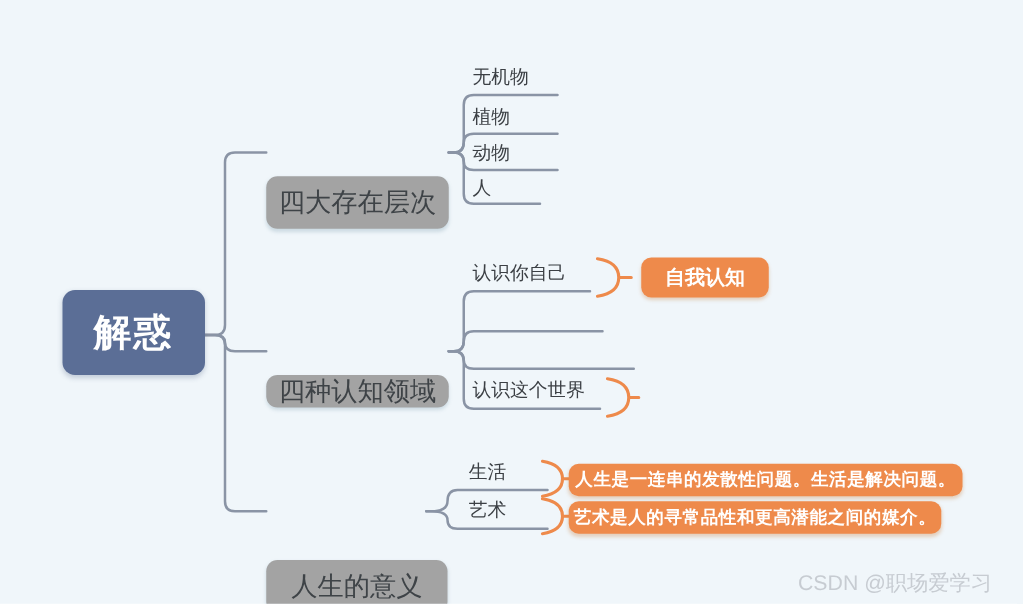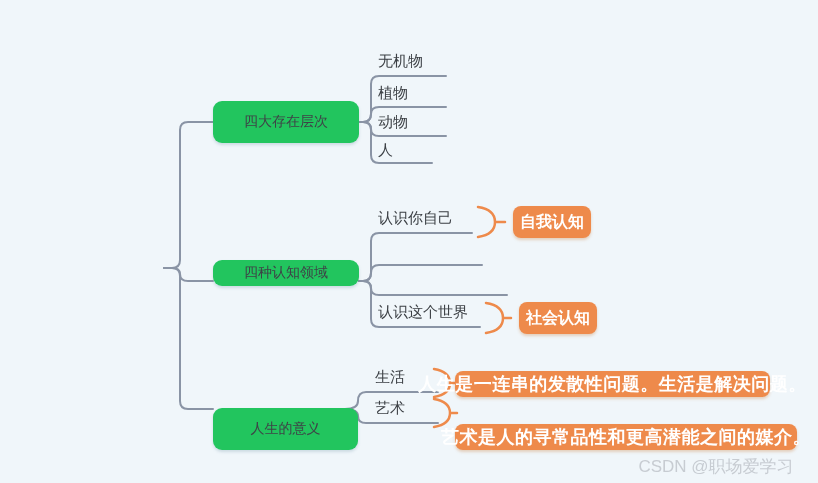--- a/index.html
+++ b/index.html
@@ -3,35 +3,35 @@
 <meta charset="utf-8">
 <style>
   html,body{margin:0;padding:0;}
   body{font-family:"Liberation Sans","DejaVu Sans",sans-serif;}
   .canvas{position:relative;width:818px;height:483px;background:#f0f6fa;overflow:hidden;}
   svg.wires{position:absolute;left:0;top:0;width:818px;height:483px;}
   .node{position:absolute;box-sizing:border-box;display:flex;align-items:center;justify-content:center;}
   .root{left:50px;top:232px;width:114px;height:68px;background:#5b6e96;border-radius:10px;
         color:#ffffff;font-size:30px;font-weight:bold;letter-spacing:2px;
         box-shadow:0 2px 4px rgba(60,80,120,0.25);}
-  .branch{background:#22c55e;border-radius:9px;color:#3e4347;font-size:14px;
-          box-shadow:0 2px 3px rgba(100,140,160,0.25);}
+  .branch{background:#a3a3a3;border-radius:9px;color:#3e4347;font-size:21px;
+          box-shadow:0 2px 3px rgba(100,140,160,0.25);margin-top:40px;}
   .b1{left:213px;top:101px;width:146px;height:42px;}
   .b2{left:213px;top:260px;width:146px;height:26px;}
   .b3{left:213px;top:408px;width:145px;height:42px;}
   .leaf{position:absolute;color:#3c4045;font-size:15px;white-space:nowrap;}
   .sum{position:absolute;background:#ee8a4b;color:#ffffff;font-weight:bold;border-radius:8px;
        display:flex;align-items:center;justify-content:center;white-space:nowrap;
        box-shadow:0 2px 3px rgba(200,120,50,0.3);}
   .sumSmall{font-size:16px;}
-  .sumWide{font-size:18px;letter-spacing:0.5px;}
-  .s1{left:513px;top:206px;width:78px;height:32px;}
+  .sumWide{font-size:14px;letter-spacing:0.5px;}
+  .s1{left:513px;top:206px;width:102px;height:32px;}
   .s2{left:519px;top:302px;width:78px;height:32px;}
   .s3{left:455px;top:371px;width:315px;height:26px;}
-  .s4{left:455px;top:424px;width:342px;height:26px;}
+  .s4{left:455px;top:401px;width:298px;height:26px;}
   .watermark{position:absolute;left:628px;top:455px;width:176px;color:#c7ccd2;
              font-size:17px;white-space:nowrap;text-align:center;}
 </style>
 </head>
 <body>
 
 <div class="canvas">
 
   <svg class="wires" viewBox="0 0 818 483" fill="none">
 
@@ -55,35 +55,35 @@
     </g>
 
     <g stroke="#ee8a4b" stroke-width="2.5" stroke-linecap="round" fill="none">
       <path d="M478 207 C491 209 495 215 495 222 C495 229 491 235 478 237 M495 222 L505 222"></path>
       <path d="M486 303 C499 305 503 311 503 318 C503 325 499 331 486 333 M503 318 L511 318"></path>
       <path d="M434 369 C446 371 450 377 450 383 C450 389 446 395 434 397 M450 383 L457 383"></path>
       <path d="M434 399 C446 401 450 407 450 413 C450 419 446 425 434 427 M450 413 L457 413"></path>
     </g>
   </svg>
 
+  <div class="node root">解惑</div>
 
   <div class="node branch b1">四大存在层次</div>
   <div class="node branch b2">四种认知领域</div>
   <div class="node branch b3">人生的意义</div>
 
   <div class="leaf" style="left:378px;top:52px">无机物</div>
   <div class="leaf" style="left:378px;top:84px">植物</div>
   <div class="leaf" style="left:378px;top:113px">动物</div>
   <div class="leaf" style="left:378px;top:141px">人</div>
 
   <div class="leaf" style="left:378px;top:209px">认识你自己</div>
   <div class="leaf" style="left:378px;top:303px">认识这个世界</div>
 
   <div class="leaf" style="left:375px;top:368px">生活</div>
   <div class="leaf" style="left:375px;top:399px">艺术</div>
 
   <div class="sum sumSmall s1">自我认知</div>
-  <div class="sum sumSmall s2">社会认知</div>
   <div class="sum sumWide  s3">人生是一连串的发散性问题。生活是解决问题。</div>
   <div class="sum sumWide  s4">艺术是人的寻常品性和更高潜能之间的媒介。</div>
 
   <div class="watermark">CSDN @职场爱学习</div>
 </div>
 
 </body></html>

